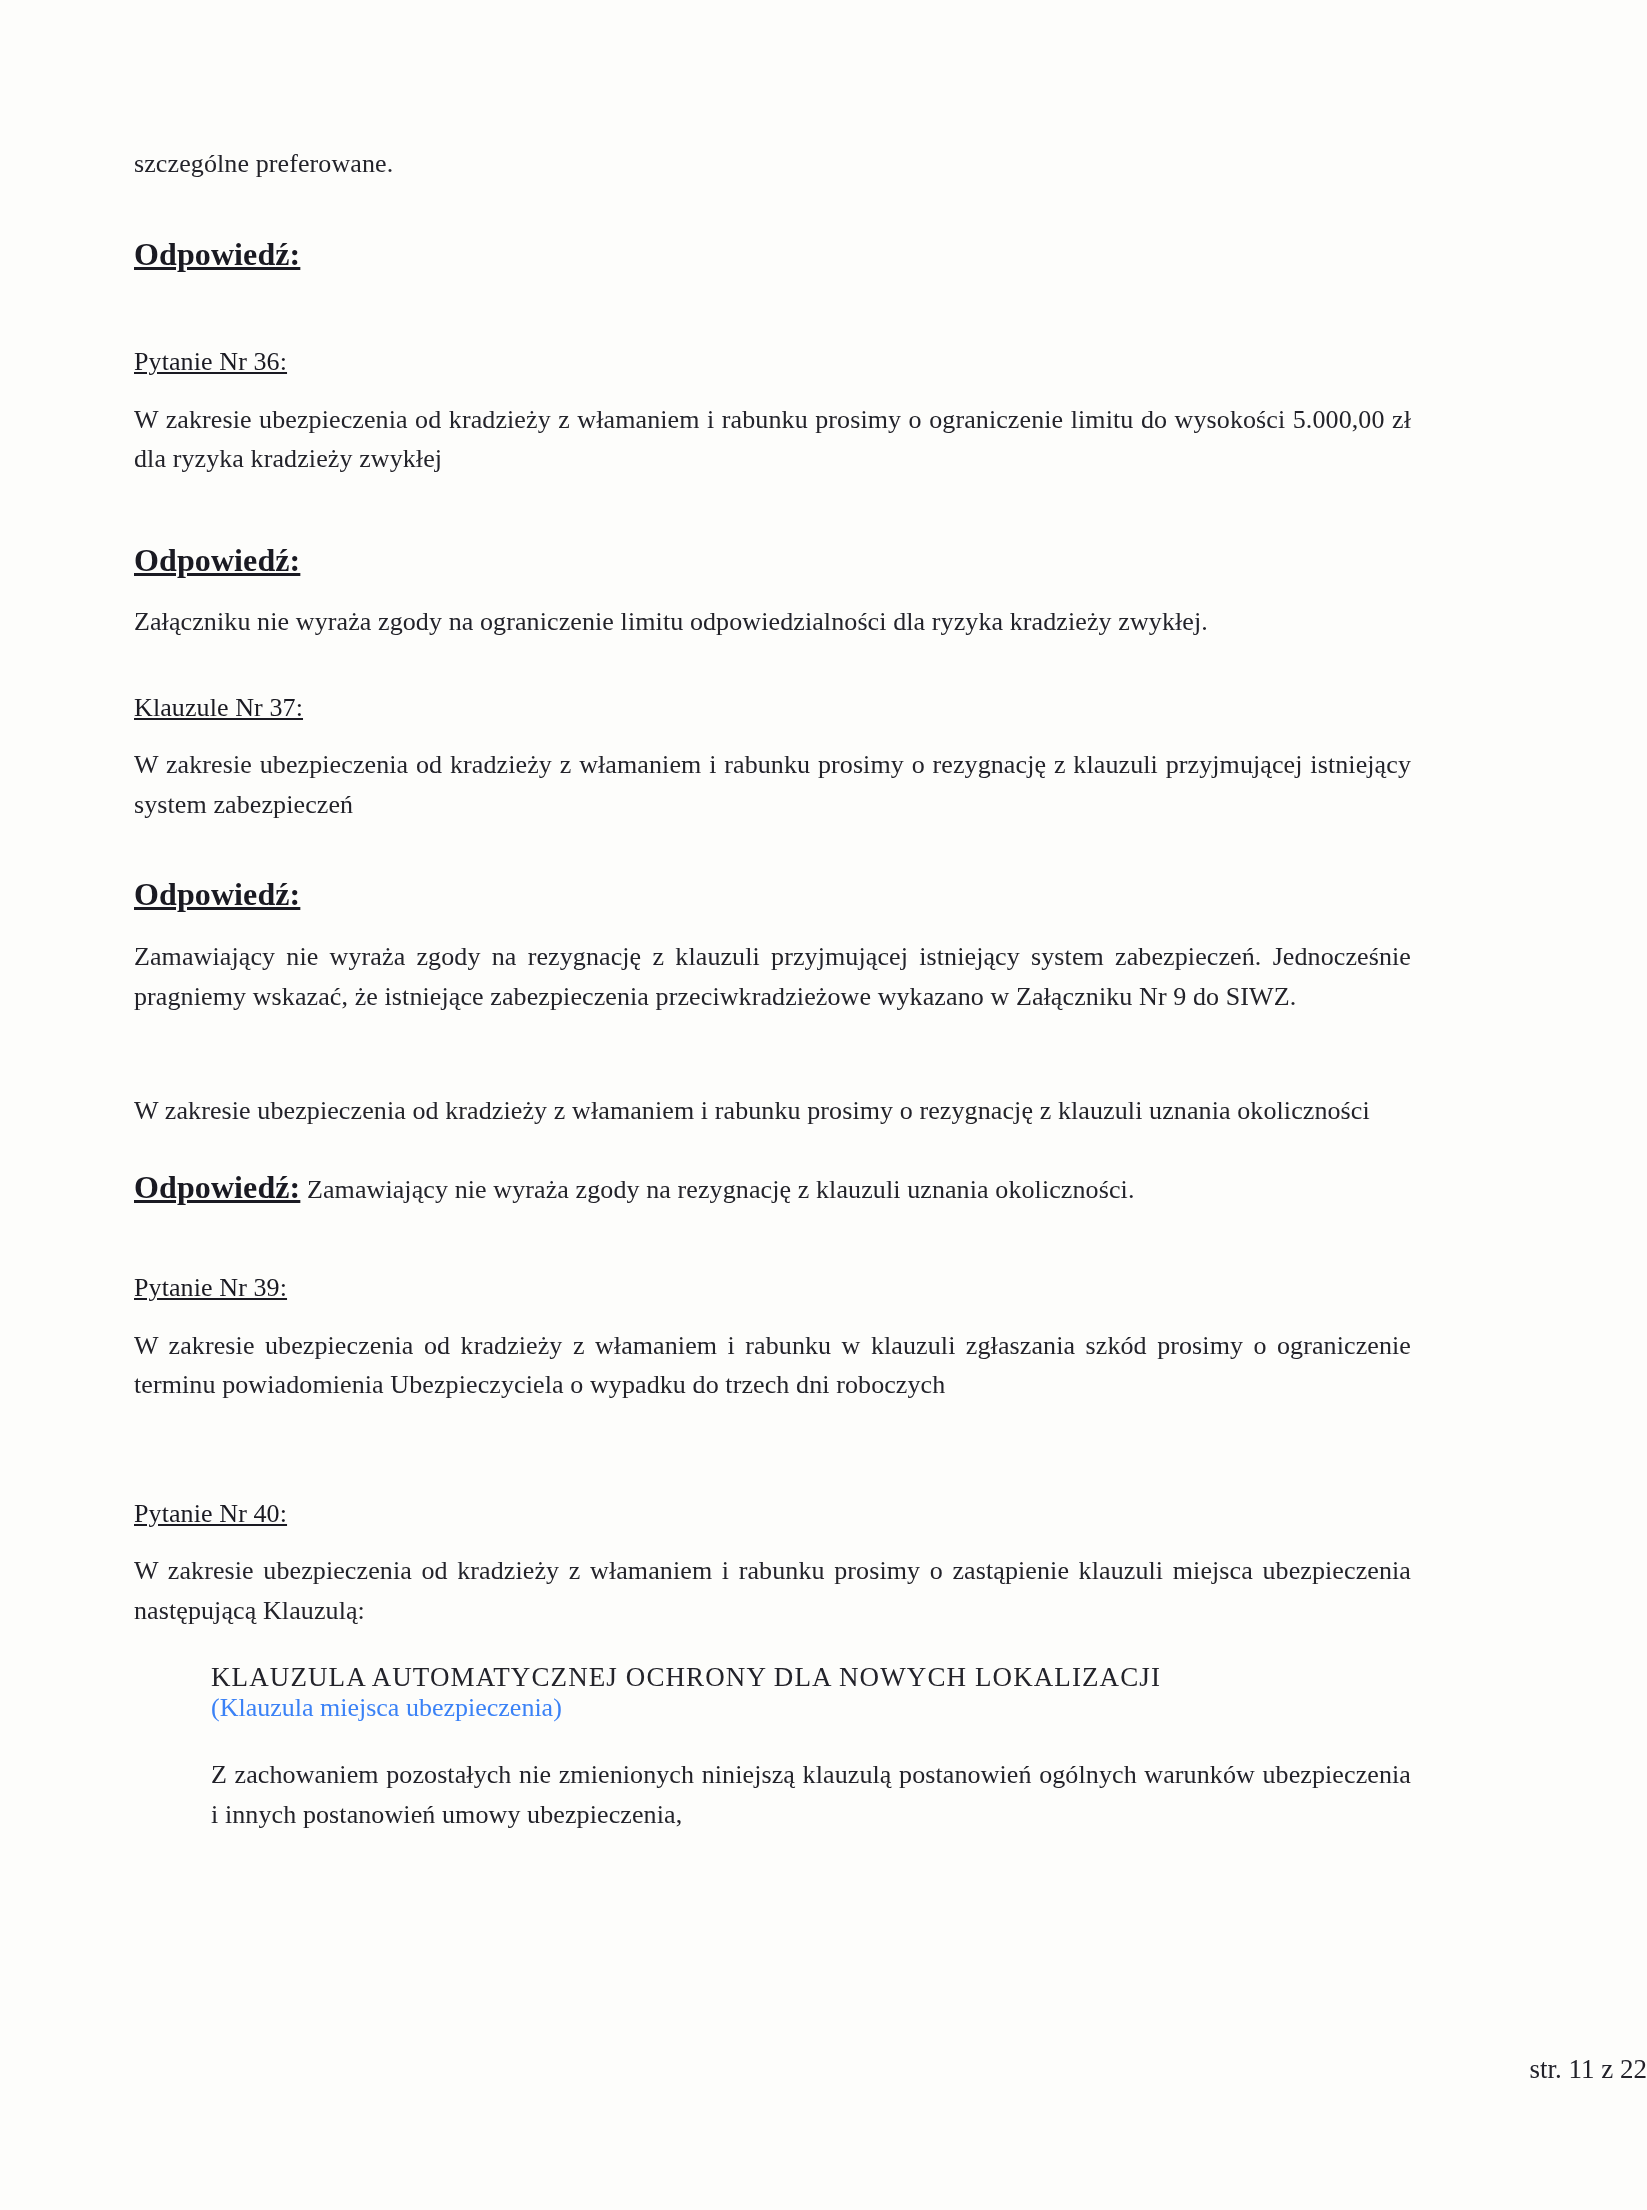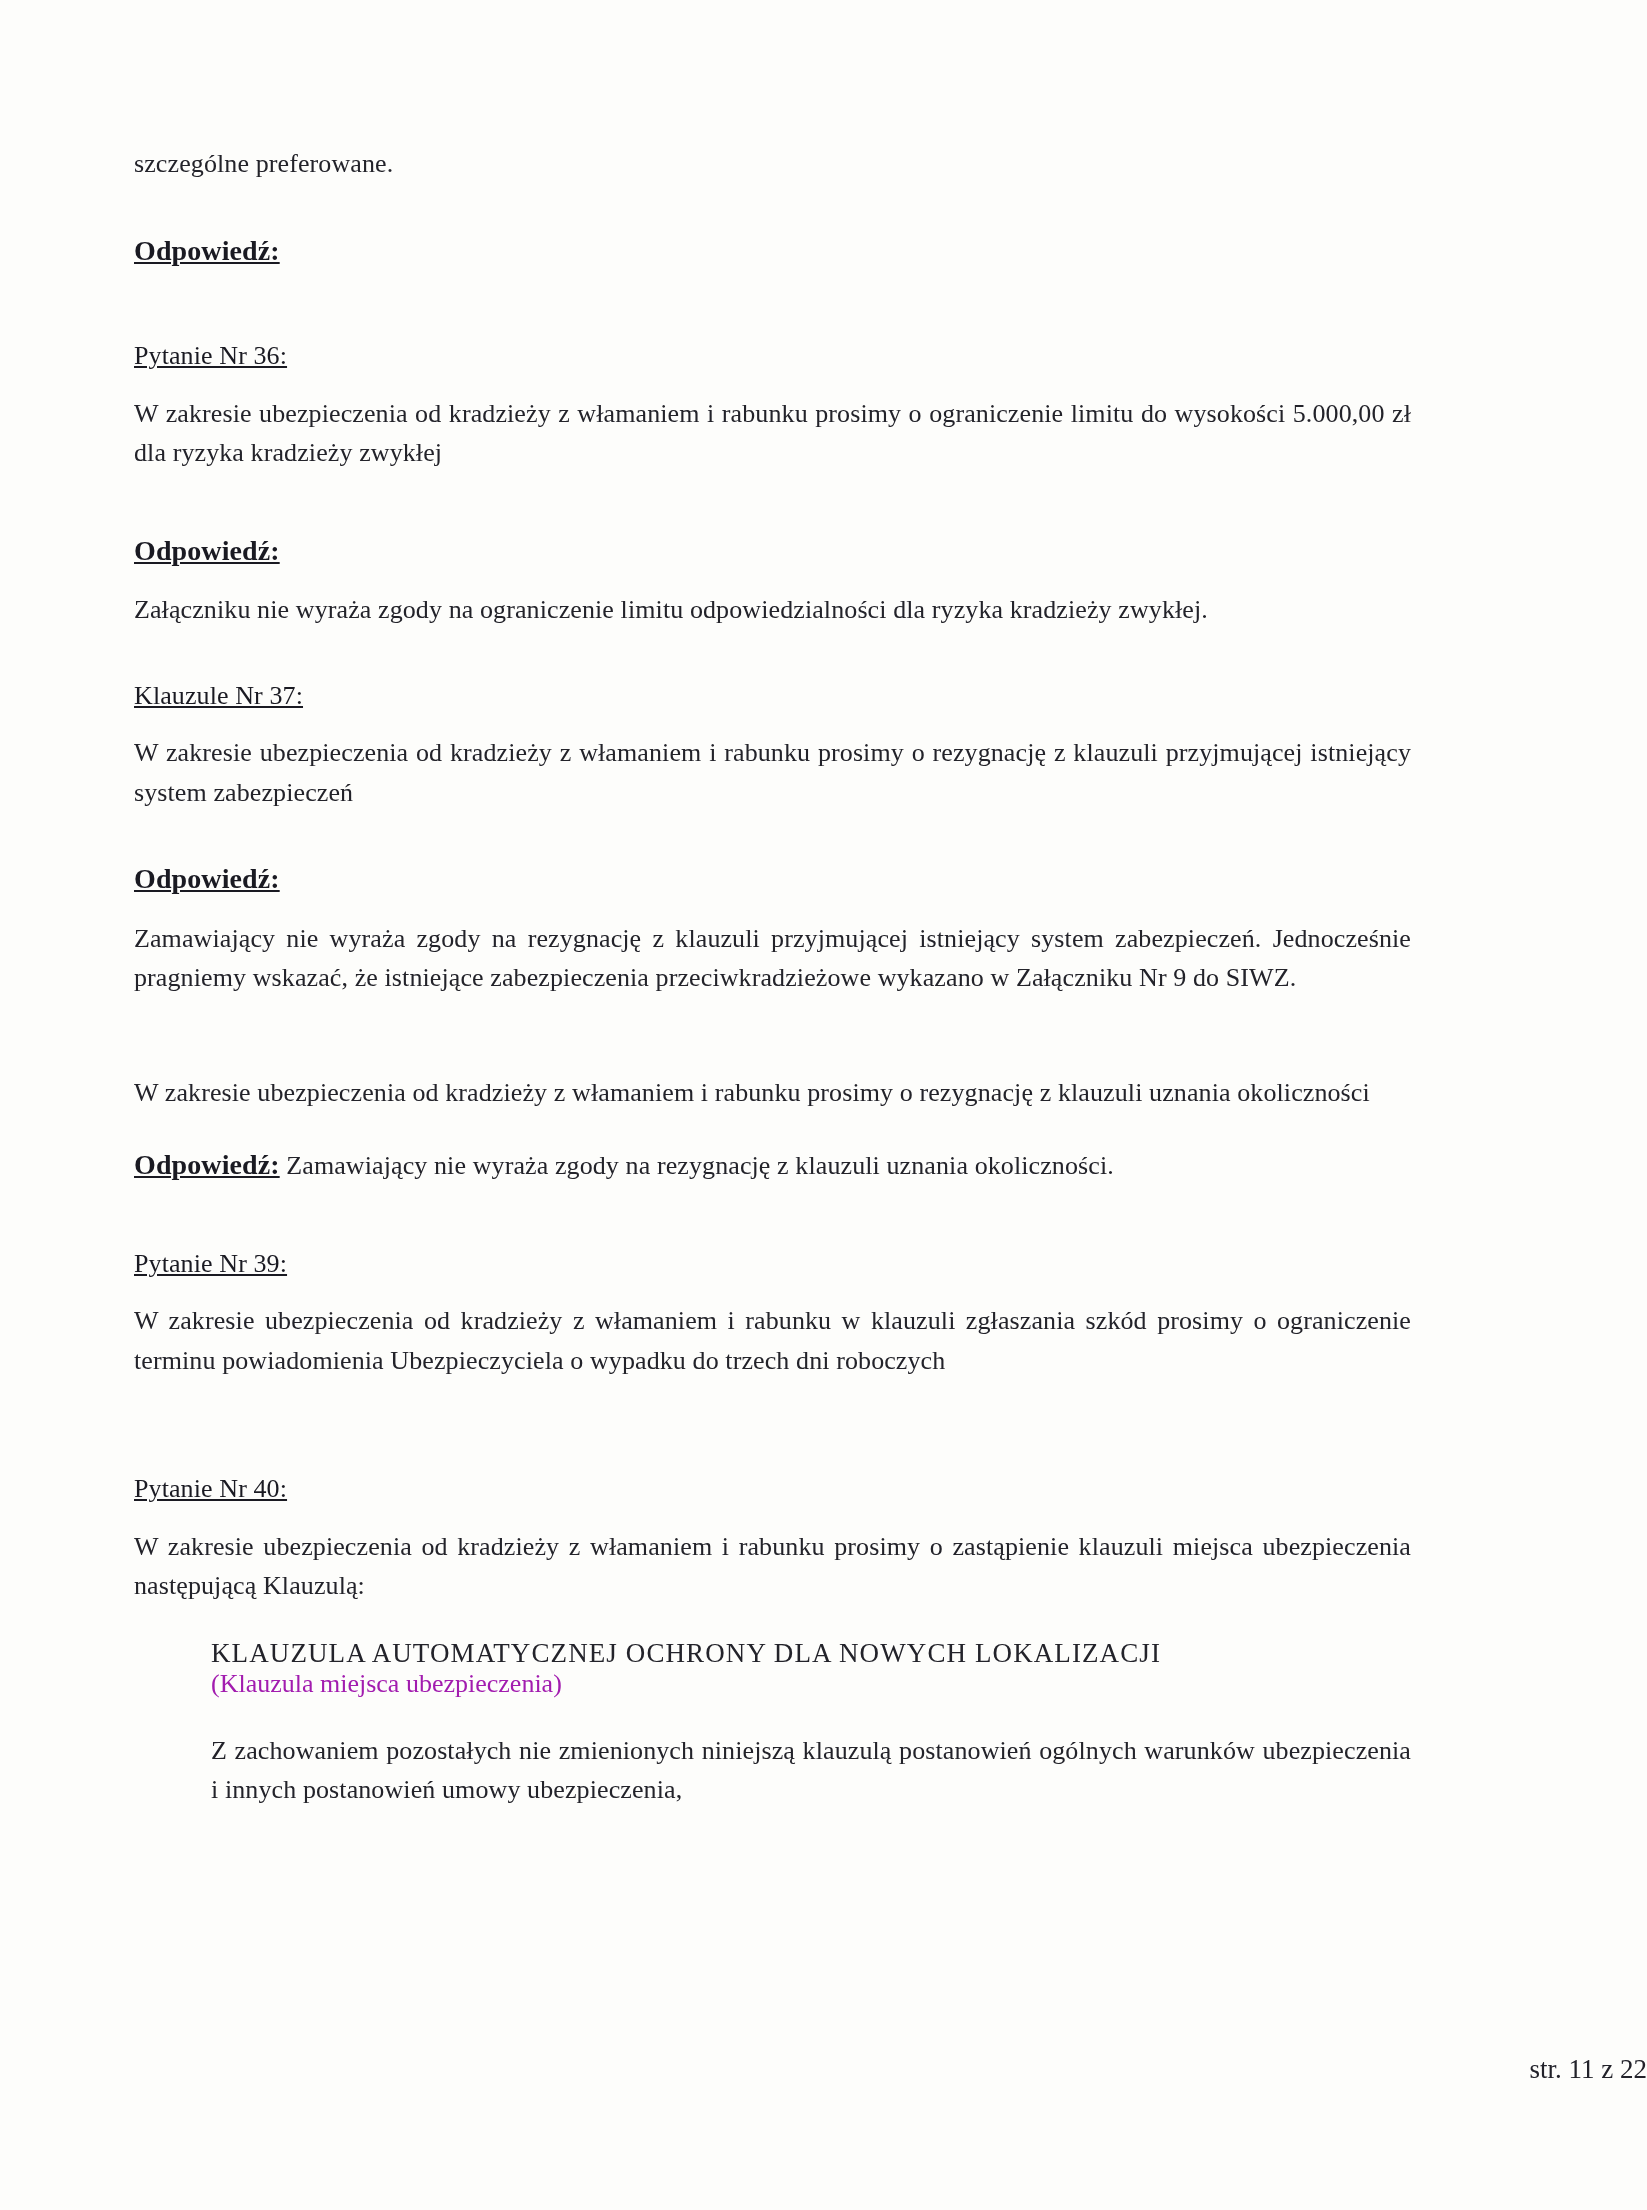--- a/index.html
+++ b/index.html
@@ -40,42 +40,42 @@
   .para.nojust {
     text-align: left;
   }
   .gap-s { height: 18px; }
   .gap-m { height: 32px; }
   .gap-l { height: 46px; }
   .gap-xl { height: 57px; }
   .lbl {
     font-weight: bold;
     text-decoration: underline;
-    font-size: 28px;
+    font-size: 32px;
     color: #1a1a22;
   }
   .qhead {
     font-weight: normal;
     text-decoration: underline;
     font-size: 26px;
     color: #1a1a22;
     margin: 0;
   }
   .indent-block {
     padding-left: 77px;
   }
   .clause-title {
     font-size: 27px;
     letter-spacing: 1.1px;
     color: #23232a;
     margin: 0;
   }
   .clause-sub {
     font-size: 26px;
-    color: #a21caf;
+    color: #3b82f6;
     margin: 0;
   }
   .footer {
     position: absolute;
     left: 0;
     top: 2054px;
     width: 1647px;
     text-align: right;
     font-size: 27px;
     color: #22222a;

